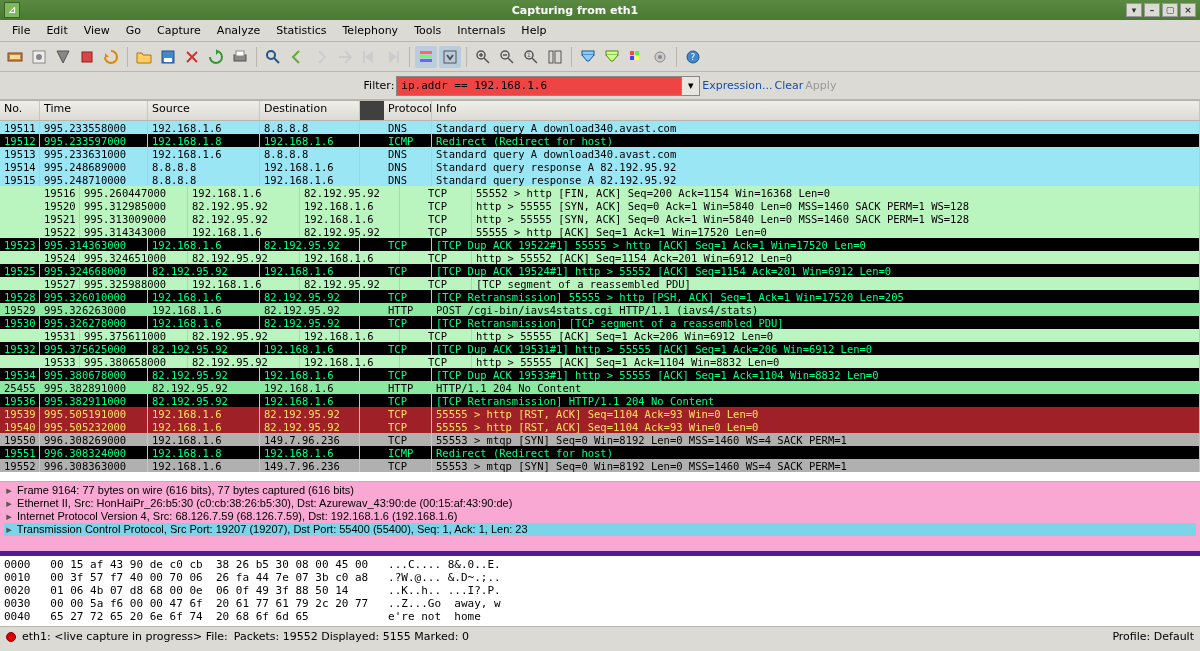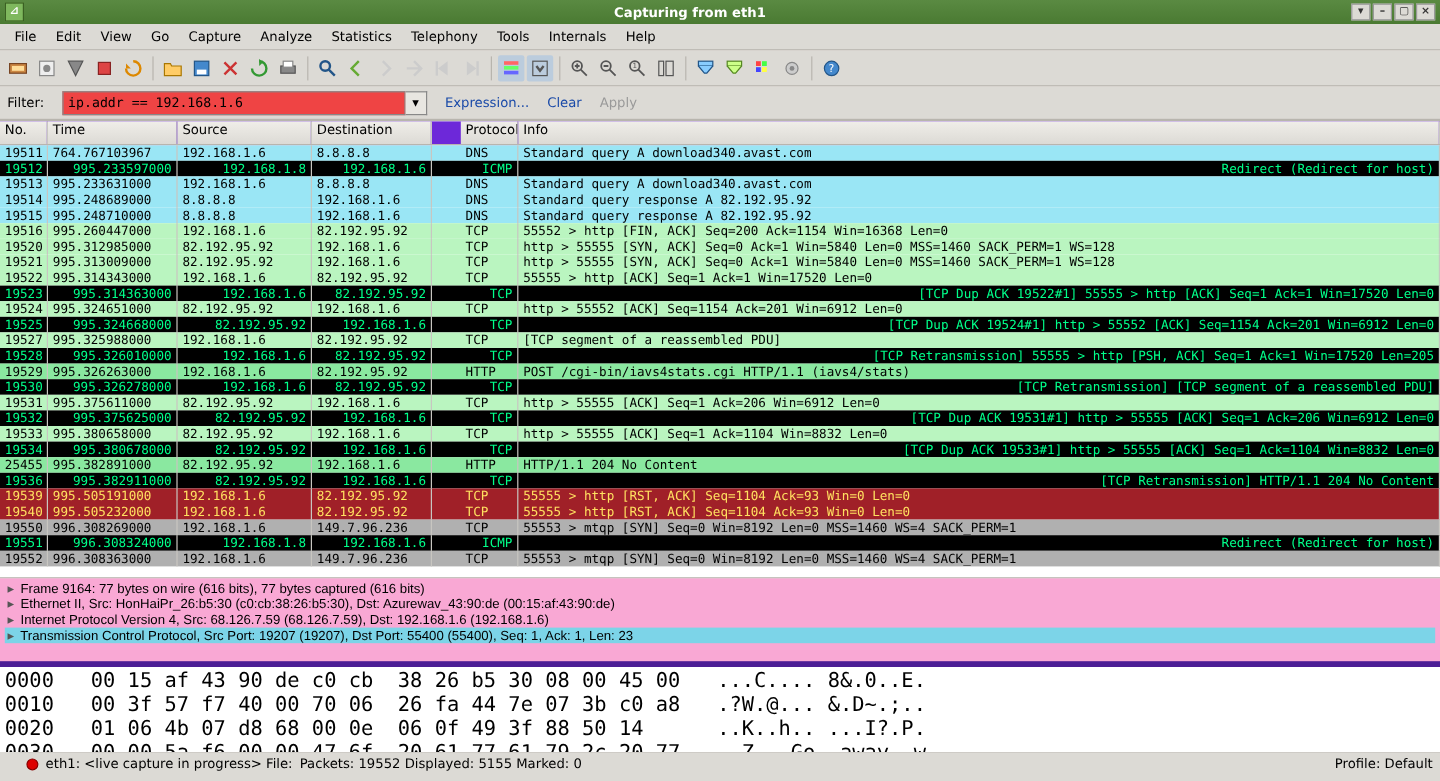--- a/index.html
+++ b/index.html
@@ -8,51 +8,51 @@
 .titlebar .icon { width: 16px; height: 16px; background: #7fb85e; border: 1px solid #3a6022; margin-right: 4px; display: flex; align-items: center; justify-content: center; font-size: 9px; }
 .titlebar .title { flex: 1; text-align: center; }
 .titlebar .win-btns { display: flex; gap: 2px; }
 .titlebar .win-btn { width: 16px; height: 14px; background: #dcdad5; border: 1px solid #999; font-size: 9px; display: flex; align-items: center; justify-content: center; color: #333; cursor: pointer; }
 .menubar { background: #dcdad5; height: 22px; display: flex; align-items: center; padding: 0 4px; border-bottom: 1px solid #b8b5ae; }
 .menubar .menu-item { padding: 2px 8px; cursor: pointer; }
 .toolbar { background: #dcdad5; height: 30px; display: flex; align-items: center; padding: 2px 4px; border-bottom: 1px solid #b8b5ae; gap: 2px; }
 .toolbar .tb-btn { width: 22px; height: 22px; display: flex; align-items: center; justify-content: center; cursor: pointer; border-radius: 2px; }
 .toolbar .tb-sep { width: 1px; height: 20px; background: #b8b5ae; margin: 0 3px; }
 .toolbar svg { width: 16px; height: 16px; }
-.filterbar { background: #dcdad5; height: 28px; display: flex; align-items: center; padding: 2px 6px; border-bottom: 1px solid #b8b5ae; gap: 15px; }
+.filterbar { background: #dcdad5; height: 28px; display: flex; align-items: center; padding: 2px 6px; border-bottom: 1px solid #b8b5ae; gap: 2px; justify-content: center; }
 .filterbar .label { }
 .filterbar .filter-input-wrap { display: flex; align-items: center; }
 .filterbar input { background: #ef4444; border: 1px solid #888; padding: 2px 4px; width: 286px; height: 20px; font-family: monospace; font-size: 11px; }
 .filterbar .combo-btn { width: 18px; height: 20px; border: 1px solid #888; border-left: none; background: #e8e6e1; display: flex; align-items: center; justify-content: center; cursor: pointer; }
 .filterbar .link { color: #1a4aa8; cursor: pointer; }
 .filterbar .link.disabled { color: #999; }
 .packet-table-wrap { flex: 0 0 auto; height: 382px; overflow: hidden; border-top: 1px solid #b8b5ae; border-bottom: 1px solid #b8b5ae; background: #fff; display: flex; flex-direction: column; }
-.packet-header { display: flex; background: #6d28d9; border-bottom: 1px solid #b8b5ae; height: 20px; }
+.packet-header { display: flex; background: #404040; border-bottom: 1px solid #b8b5ae; height: 20px; }
 .packet-header .col, .packet-row .col { padding: 1px 4px; border-right: 1px solid #c8c6c1; overflow: hidden; white-space: nowrap; font-family: "DejaVu Sans Mono", monospace; font-size: 10.5px; }
 .packet-header .col { font-family: "DejaVu Sans", Arial, sans-serif; font-size: 11px; cursor: pointer; background: linear-gradient(to bottom, #f0eee9, #dcdad5); }
 .col-no   { width: 40px; }
 .col-time { width: 108px; }
 .col-src  { width: 112px; }
 .col-dst  { width: 100px; }
 .col-proto{ width: 48px; margin-left: 24px; }
 .col-info { flex: 1; }
 .packet-body { flex: 1; overflow-y: auto; }
 .packet-row { display: flex; height: 13px; line-height: 13px; }
 .tree-pane { flex: 0 0 auto; height: 74px; background: #f9a8d4; border-bottom: 5px solid #4c1d95; padding: 2px 4px; font-family: Liberation Sans, sans-serif; font-size: 11px; overflow: auto; }
 .tree-pane .line { white-space: pre; cursor: pointer; }
 .tree-pane .expander { display: inline-block; width: 10px; text-align: center; color: #555; }
 .tree-pane .sel { background: #7cd4e8; }
-.hex-pane { flex: 0 0 auto; height: 70px; background: #fff; padding: 2px 4px; font-family: "DejaVu Sans Mono", monospace; font-size: 17px; overflow: auto; }
+.hex-pane { flex: 0 0 auto; height: 70px; background: #fff; padding: 2px 4px; font-family: "DejaVu Sans Mono", monospace; font-size: 11px; overflow: auto; }
 .hex-pane .hexrow { white-space: pre; }
-.statusbar { height: 20px; background: #dcdad5; border-top: 1px solid #b8b5ae; display: flex; align-items: center; padding: 0 6px; gap: 6px; margin-left: 16px; }
+.statusbar { height: 20px; background: #dcdad5; border-top: 1px solid #b8b5ae; display: flex; align-items: center; padding: 0 6px; gap: 6px; }
 .statusbar .led { width: 10px; height: 10px; border-radius: 50%; background: #d00; border: 1px solid #800; }
 .statusbar .spacer { flex: 1; }
 .row-cyan   { background: #9ae6f5; color: #000; }
-.row-black  { background: #000; color: #00ff8a; text-align: right; }
-.row-ltgreen{ background: #baf5c0; color: #000; }
+.row-black  { background: #000; color: #00ff8a; }
+.row-ltgreen{ background: #baf5c0; color: #000; padding-left: 40px; }
 .row-dkred  { background: #a02028; color: #ffe060; }
 .row-gray   { background: #b0b0b0; color: #000; }
 .row-dgreen { background: #8ae8a0; color: #000; }
 </style>
 </head>
 <body>
 
 <div class="titlebar">
   <div class="icon">⊿</div>
   <div class="title">Capturing from eth1</div>
@@ -262,21 +262,21 @@
     <div class="col col-no">No.</div>
     <div class="col col-time">Time</div>
     <div class="col col-src">Source</div>
     <div class="col col-dst">Destination</div>
     <div class="col col-proto">Protocol</div>
     <div class="col col-info">Info</div>
   </div>
   <div class="packet-body" id="packet-body">
       <div class="packet-row row-cyan">
         <div class="col col-no">19511</div>
-        <div class="col col-time">764.767103967</div>
+        <div class="col col-time">995.233558000</div>
         <div class="col col-src">192.168.1.6</div>
         <div class="col col-dst">8.8.8.8</div>
         <div class="col col-proto">DNS</div>
         <div class="col col-info">Standard query A download340.avast.com</div>
       </div>
       <div class="packet-row row-black">
         <div class="col col-no">19512</div>
         <div class="col col-time">995.233597000</div>
         <div class="col col-src">192.168.1.8</div>
         <div class="col col-dst">192.168.1.6</div>

